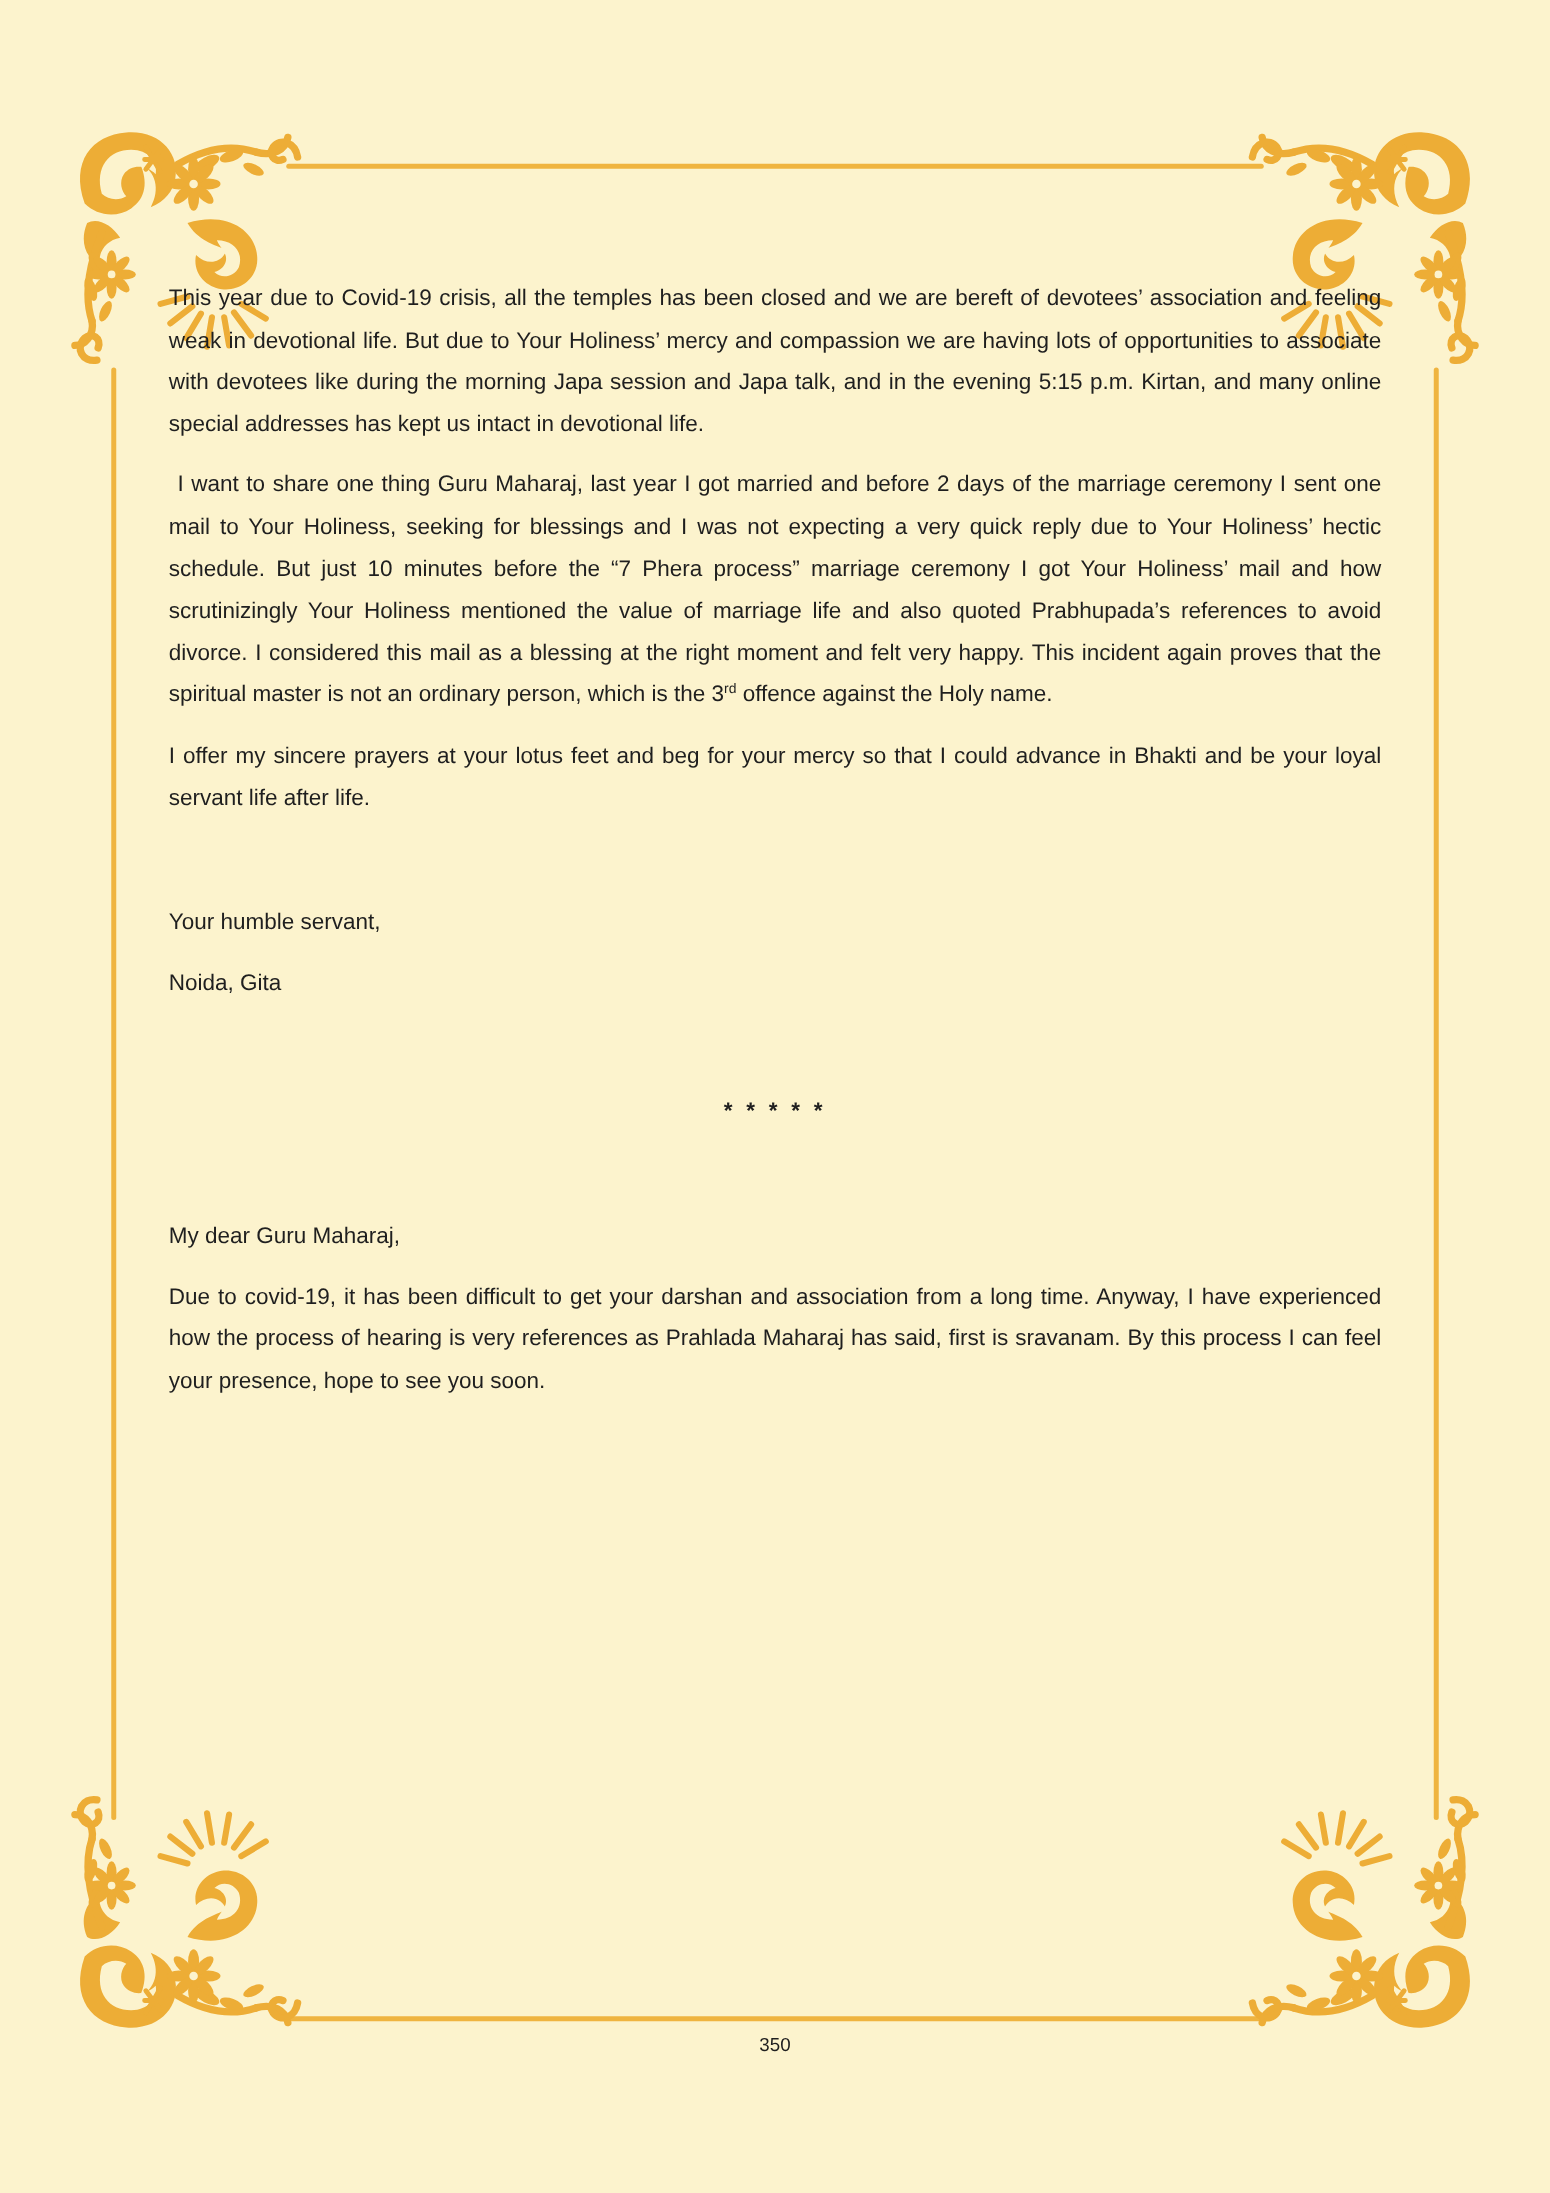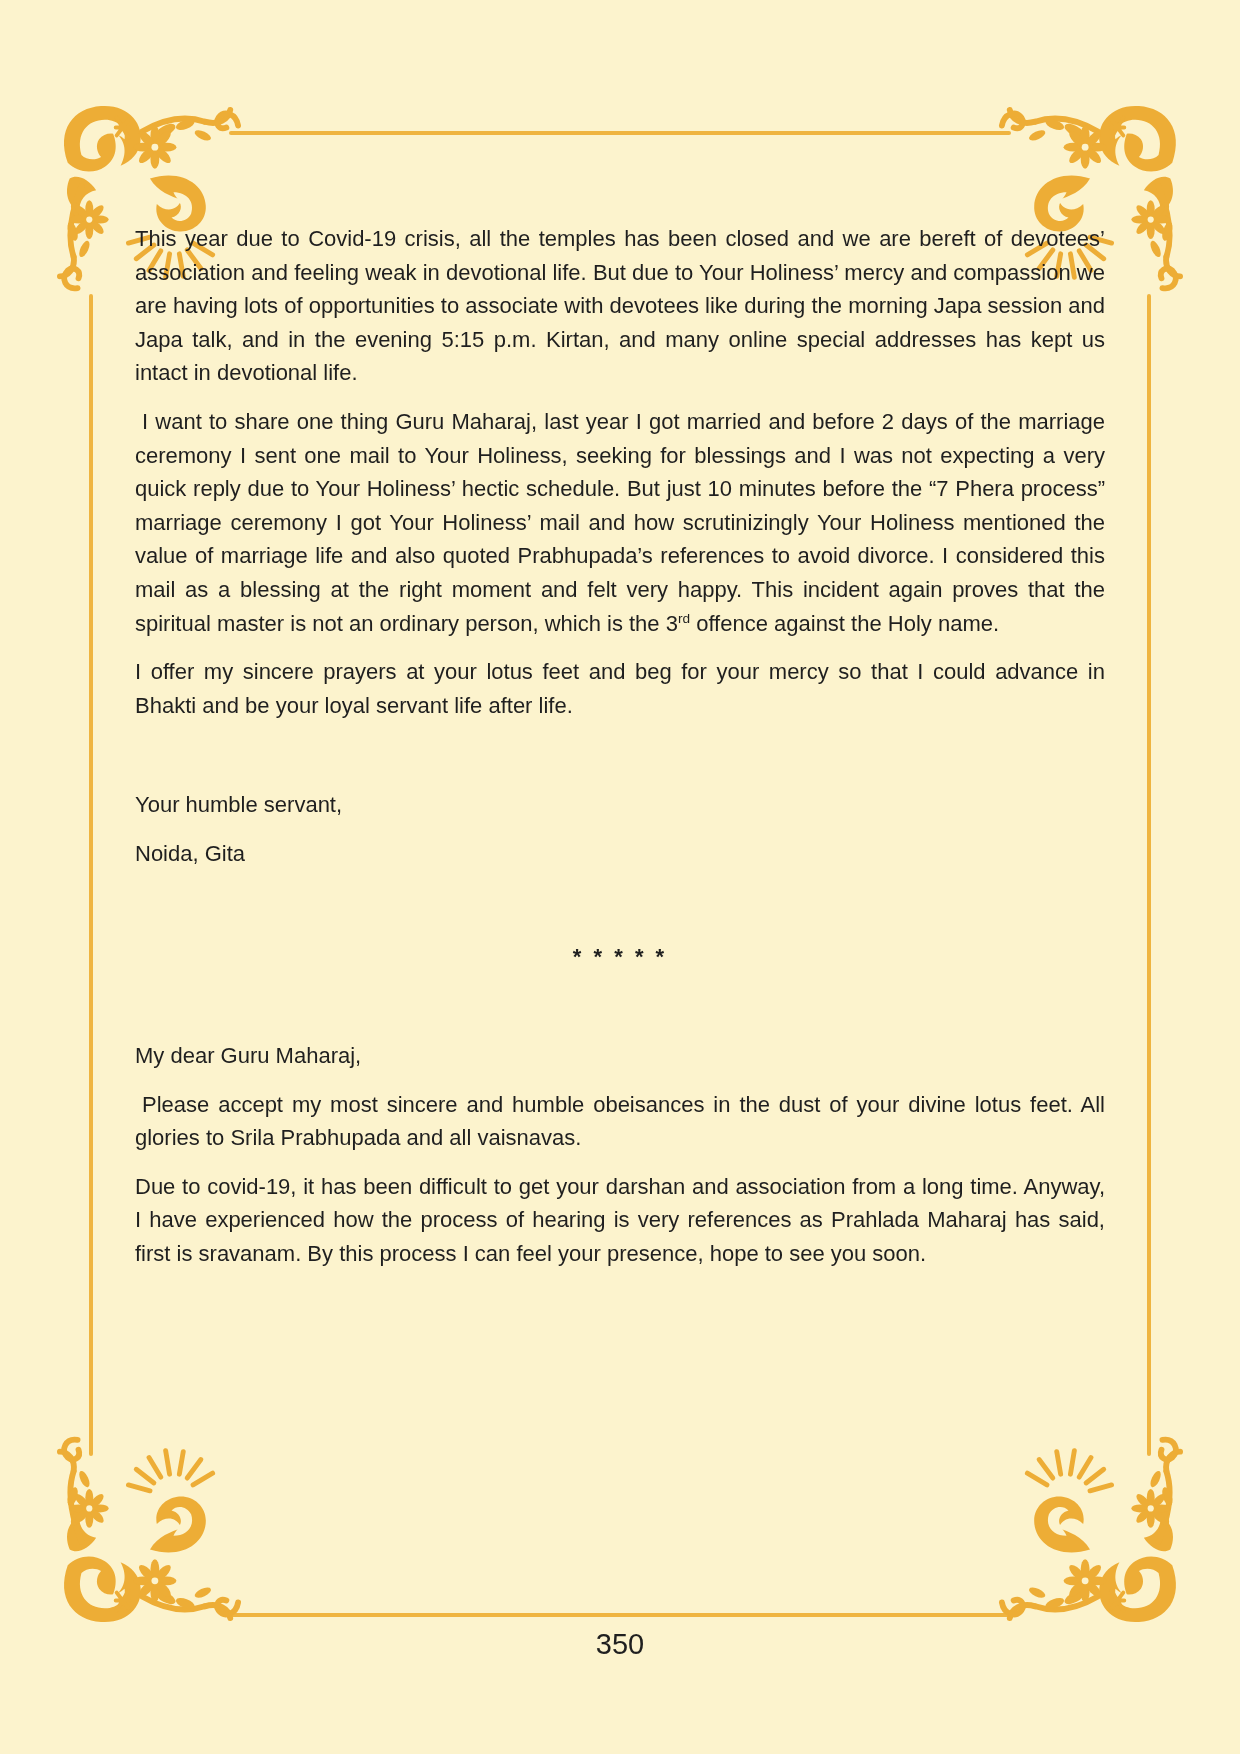--- a/index.html
+++ b/index.html
@@ -16,36 +16,36 @@
 
   .corner{position:absolute;width:186px;height:196px}
   .corner.tl{left:56px;top:102px}
   .corner.tr{right:56px;top:102px;transform:scaleX(-1)}
   .corner.bl{left:56px;top:1430px;transform:scaleY(-1)}
   .corner.br{right:56px;top:1430px;transform:scale(-1,-1)}
 
   .content{position:absolute;left:135px;top:222px;width:970px}
   .content p{
     margin:0 0 15px 0;
-    font-size:22px;line-height:33.6px;
+    font-size:18px;line-height:33.6px;
   }
   .just{text-align:justify}
   .indent{text-indent:7px}
   sup{font-size:0.62em;line-height:0;vertical-align:super}
 
   .signoff{margin-top:66px !important}
   .separator{
     text-align:center;margin-top:69px !important;
     font-size:23px;letter-spacing:3px;font-weight:bold
   }
   .salutation{margin-top:66px !important}
 
   .page-number{
     position:absolute;left:0;top:1628px;width:100%;
-    text-align:center;font-size:29px;color:#1F1F1F;
+    text-align:center;font-size:15px;color:#1F1F1F;
   }
 </style>
 </head>
 <body>
 
 <svg width="0" height="0" style="position:absolute" aria-hidden="true">
   <defs>
     <symbol id="corner-ornament" viewBox="0 0 190 200">
 
       <g fill="#EDAD36">
@@ -141,18 +141,17 @@
 
 
     <p class="just">I offer my sincere prayers at your lotus feet and beg for your mercy so that I could advance in Bhakti and be your loyal servant life after life.</p>
 
     <p class="signoff">Your humble servant,</p>
     <p>Noida, Gita</p>
 
     <p class="separator">* * * * *</p>
 
     <p class="salutation">My dear Guru Maharaj,</p>
-    <p class="just indent">Please accept my most sincere and humble obeisances in the dust of your divine lotus feet. All glories to Srila Prabhupada and all vaisnavas.</p>
     <p class="just">Due to covid-19, it has been difficult to get your darshan and association from a long time. Anyway, I have experienced how the process of hearing is very references as Prahlada Maharaj has said, first is sravanam. By this process I can feel your presence, hope to see you soon.</p>
   </main>
 
   <div class="page-number">350</div>
 </div>
 
 </body></html>

